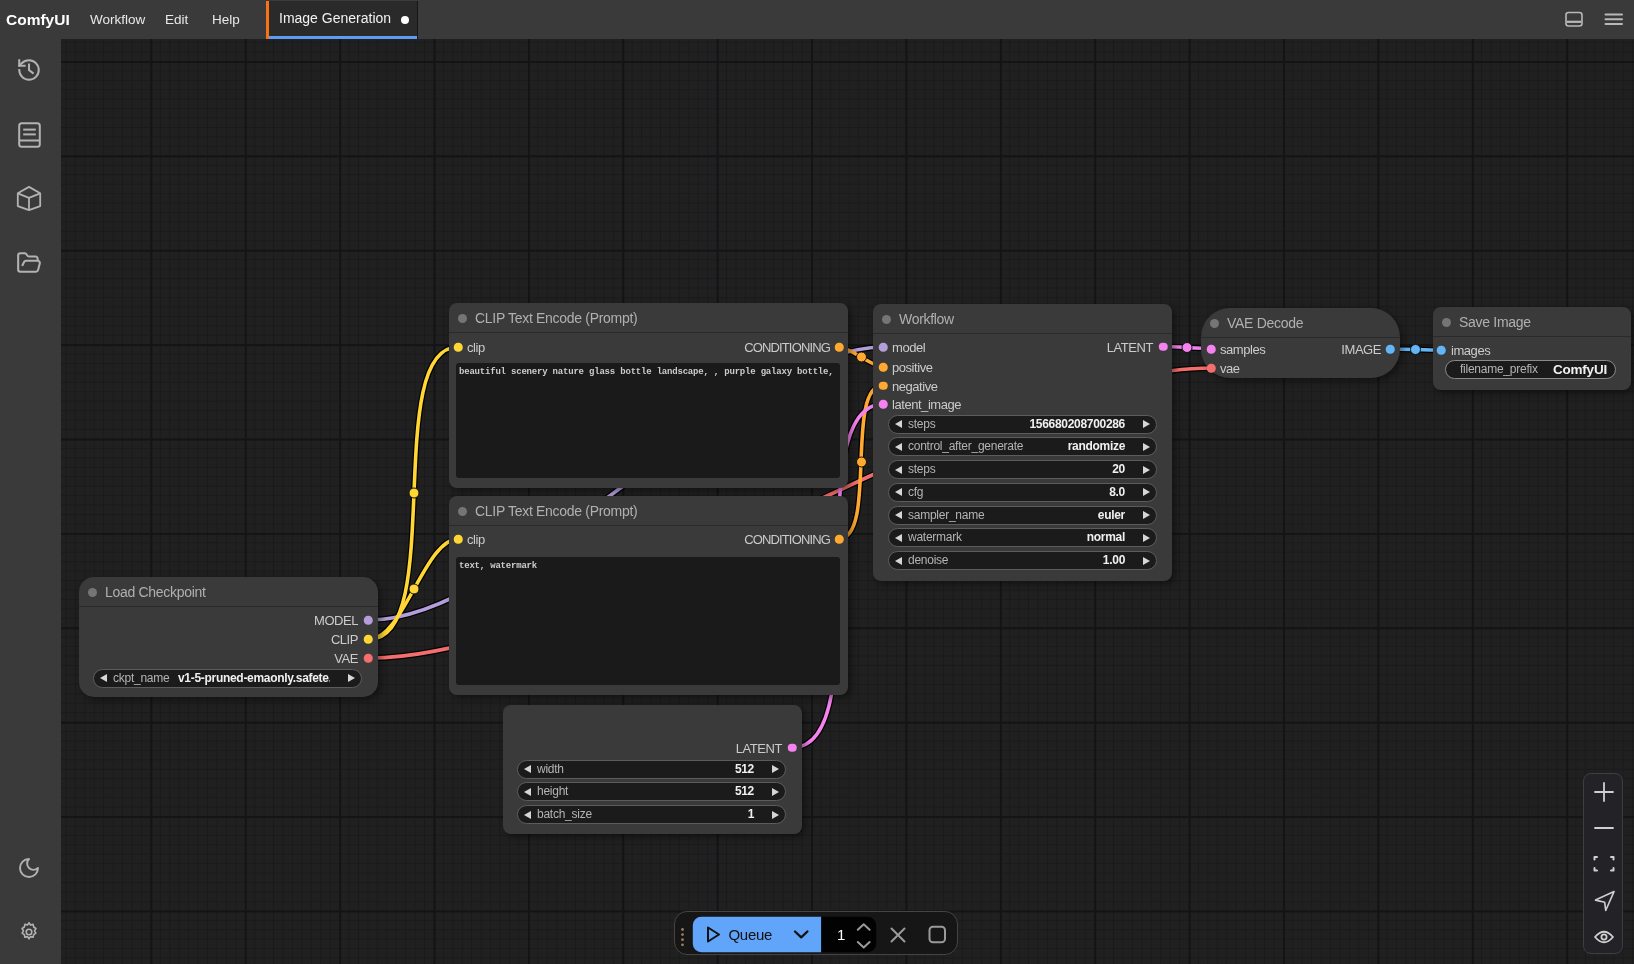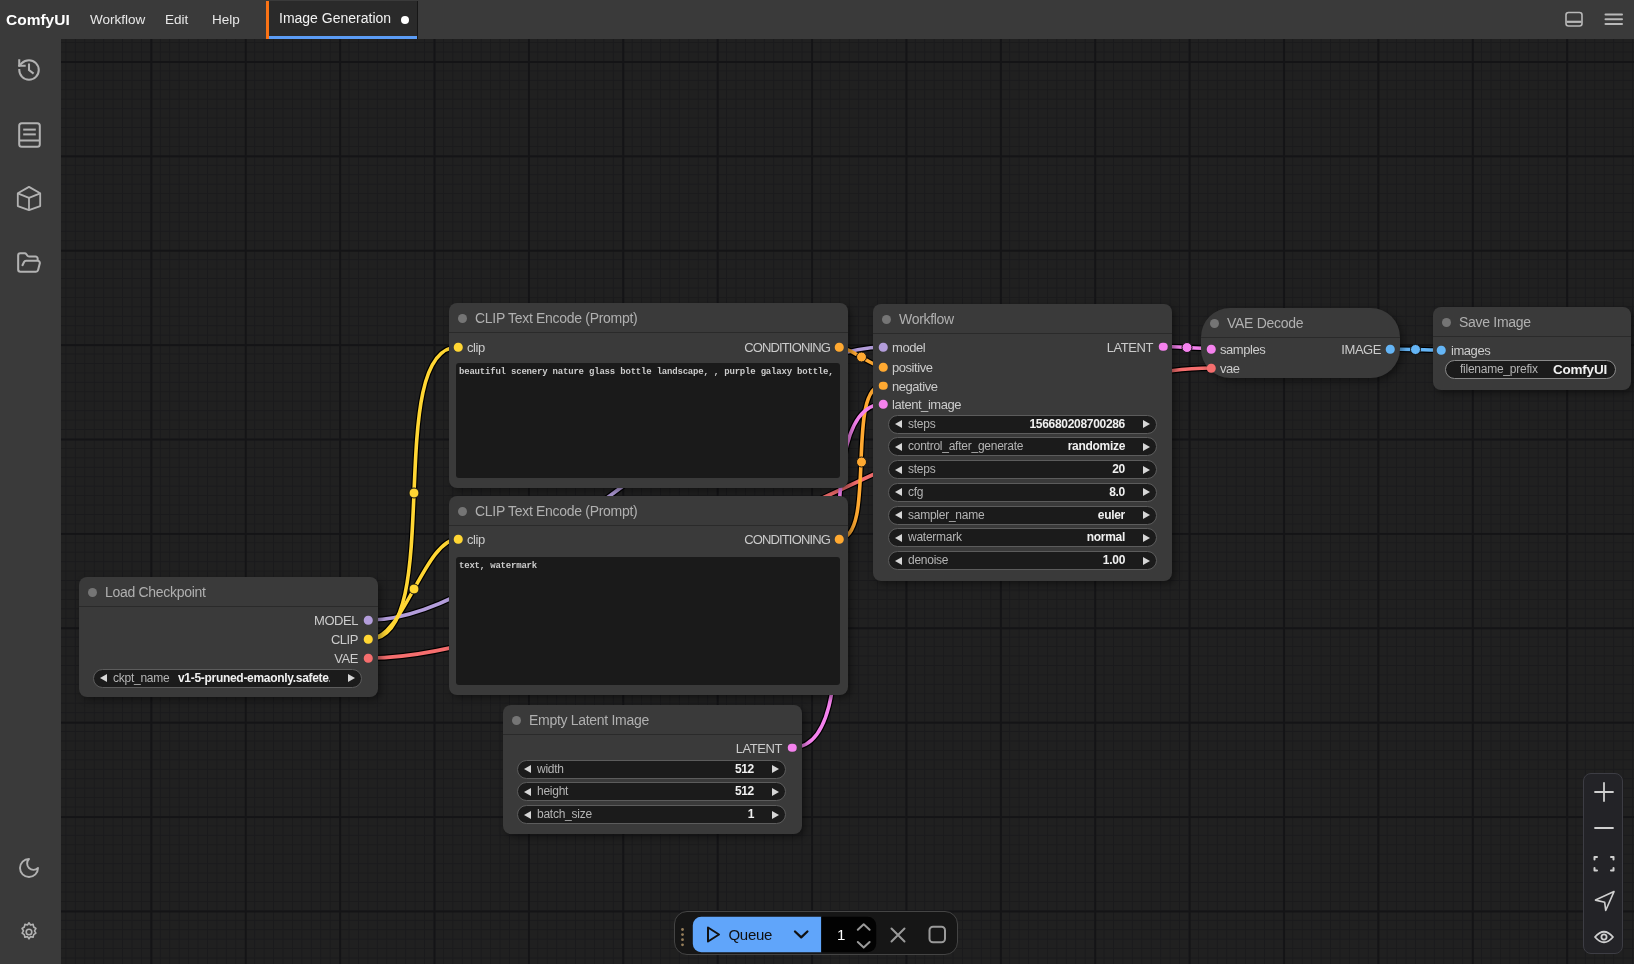--- a/index.html
+++ b/index.html
@@ -131,21 +131,21 @@
       <circle cx="861.5" cy="357" r="5" fill="#ffa931"></circle>
       <circle cx="861.5" cy="462" r="5" fill="#ffa931"></circle>
       <circle cx="1187" cy="347.5" r="5" fill="#f582ee"></circle>
       <circle cx="1415.5" cy="349.5" r="5" fill="#64b5f6"></circle>
     </g>
   </svg>
 </div>
 
 <div id="nodes"></div>
 
-<div class="node" style="left:79px; top:577px; width:299px; height:120px;">
+<div class="node" style="left:79px; top:577px; width:299px; height:120px;border-radius:15px;">
   <div class="nhead">
       <span class="ndot"></span>
       <span class="ntitle">Load Checkpoint</span>
     </div>
   <div class="slot out" style="right:20px; top:43px;">MODEL</div>
     <span class="sdot" style="left:289px; top:43px; background:#b39ddb;"></span>
   <div class="slot out" style="right:20px; top:62px;">CLIP</div>
     <span class="sdot" style="left:289px; top:62px; background:#ffd633;"></span>
   <div class="slot out" style="right:20px; top:81px;">VAE</div>
     <span class="sdot" style="left:289px; top:81px; background:#f56e6e;"></span>
@@ -175,24 +175,20 @@
       <span class="ntitle">CLIP Text Encode (Prompt)</span>
     </div>
   <div class="slot in" style="left:18px; top:43px;">clip</div>
     <span class="sdot" style="left:9px; top:43px; background:#ffd633;"></span>
   <div class="slot out" style="right:18px; top:43px; letter-spacing:-0.85px;">CONDITIONING</div>
     <span class="sdot" style="left:390px; top:43px; background:#ffa931;"></span>
   <div class="ta" style="left:7px; top:61px; width:384px; height:128px;">text, watermark</div>
 </div>
 
 <div class="node" style="left:503px; top:705px; width:299px; height:129px;">
-  <div class="nhead">
-      <span class="ndot"></span>
-      <span class="ntitle">Empty Latent Image</span>
-    </div>
   <div class="slot out" style="right:20px; top:42.5px;">LATENT</div>
     <span class="sdot" style="left:289px; top:42.5px; background:#f582ee;"></span>
   <div class="widget" style="left:14px; top:54.5px; width:269px;">
     <span class="arl"></span>
       <span class="wl">width</span>
       <span class="wv">512</span>
       <span class="arr"></span>
   </div>
   <div class="widget" style="left:14px; top:77px; width:269px;">
     <span class="arl"></span>

